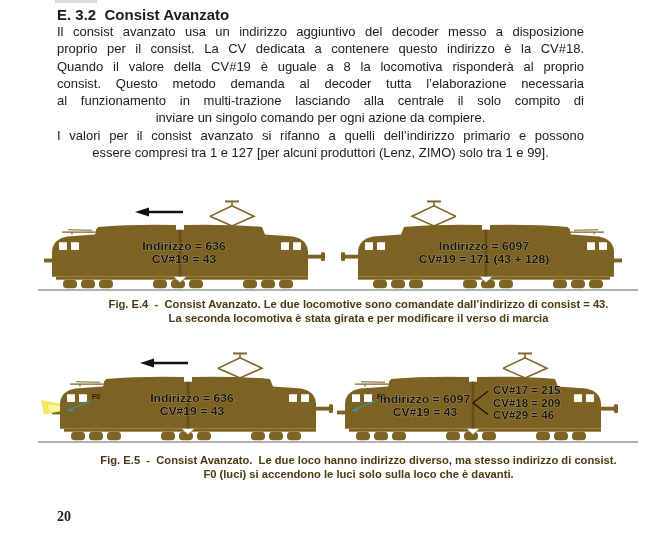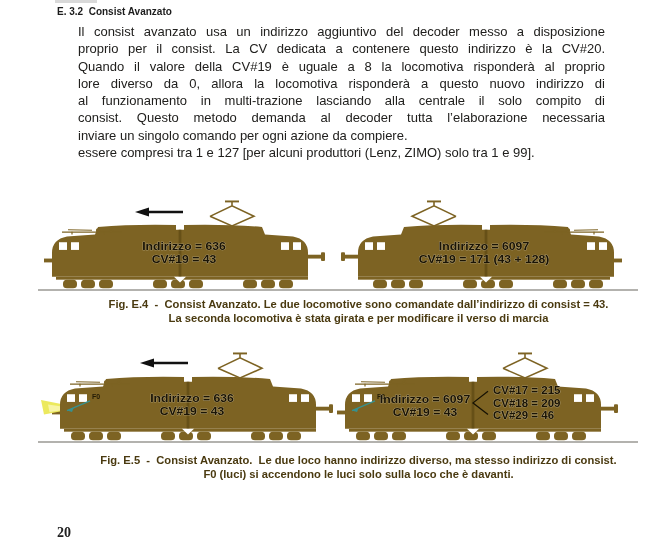--- a/index.html
+++ b/index.html
@@ -6,33 +6,33 @@
   body {
     width:661px; height:548px; background:#ffffff; position:relative;
     font-family:"Liberation Sans", sans-serif; overflow:hidden;
   }
   .abs { position:absolute; }
 
   .top-smudge { left:55px; top:0; width:42px; height:3px; background:#d9d9d9; }
 
   .heading {
     left:57px; top:6px; width:540px;
-    font-size:10px; font-weight:bold; color:#1c1c1c; white-space:pre;
+    font-size:15px; font-weight:bold; color:#1c1c1c; white-space:pre;
   }
 
-  .textblock { left:57px; top:23px; width:527px; color:#21201e; font-size:13px;margin-left:21px; }
+  .textblock { left:57px; top:23px; width:527px; color:#21201e; font-size:13px; }
   .tline { line-height:17.3px; text-align:justify; text-align-last:justify; height:17.3px; white-space:nowrap0; }
-  .tline-last { line-height:17.3px; text-align:left; height:17.3px; }
+  .tline-last { line-height:17.3px; text-align:center; height:17.3px; }
 
   .ground { height:2px; background:#b3b2ae; }
 
   .caption { left:0; width:661px; text-align:center; color:#4a3a10; font-weight:bold; font-size:11.2px;padding-left:28px; }
   .cap-line { line-height:14.2px; white-space:pre; }
 
-  .pagenum { left:57px; top:525px; font-family:"Liberation Serif", serif; font-weight:bold; font-size:14px; color:#222; }
+  .pagenum { left:57px; top:509px; font-family:"Liberation Serif", serif; font-weight:bold; font-size:14px; color:#222; }
 
   svg text.loco-label {
     font-family:"Liberation Sans", sans-serif; font-weight:bold;
     fill:#1a1405; paint-order:stroke; stroke:rgba(255,255,255,0.45); stroke-width:0.7px;
   }
 </style>
 </head>
 <body>
 
 <svg width="0" height="0" style="position:absolute" aria-hidden="true">
@@ -86,26 +86,26 @@
     </g>
   </defs>
 </svg>
 
 <div class="abs top-smudge"></div>
 
 <div class="abs heading">E. 3.2  Consist Avanzato</div>
 
 <div class="abs textblock">
   <div class="tline">Il consist avanzato usa un indirizzo aggiuntivo del decoder messo a disposizione</div>
-  <div class="tline">proprio per il consist. La CV dedicata a contenere questo indirizzo è la CV#20.</div>
+  <div class="tline">proprio per il consist. La CV dedicata a contenere questo indirizzo è la CV#18.</div>
   <div class="tline">Quando il valore della CV#19 è uguale a 8 la locomotiva risponderà al proprio</div>
-  <div class="tline">lore diverso da 0, allora la locomotiva risponderà a questo nuovo indirizzo di</div>
+  <div class="tline">consist. Questo metodo demanda al decoder tutta l’elaborazione necessaria</div>
   <div class="tline">al funzionamento in multi-trazione lasciando alla centrale il solo compito di</div>
-  <div class="tline">consist. Questo metodo demanda al decoder tutta l’elaborazione necessaria</div>
   <div class="tline-last">inviare un singolo comando per ogni azione da compiere.</div>
+  <div class="tline">I valori per il consist avanzato si rifanno a quelli dell’indirizzo primario e possono</div>
   <div class="tline-last">essere compresi tra 1 e 127 [per alcuni produttori (Lenz, ZIMO) solo tra 1 e 99].</div>
 </div>
 
 <svg class="abs" style="left:135px; top:206px;" width="52" height="12" viewBox="0 0 52 10">
     <use href="#dirArrow"></use>
   </svg>
 
 <svg class="abs" style="left:32px; top:200px;" width="300" height="96" viewBox="0 0 300 100" preserveAspectRatio="none">
   <use href="#locoBody"></use>
   <text class="loco-label" x="152" y="52" text-anchor="middle" font-size="12.2">Indirizzo = 636</text>

